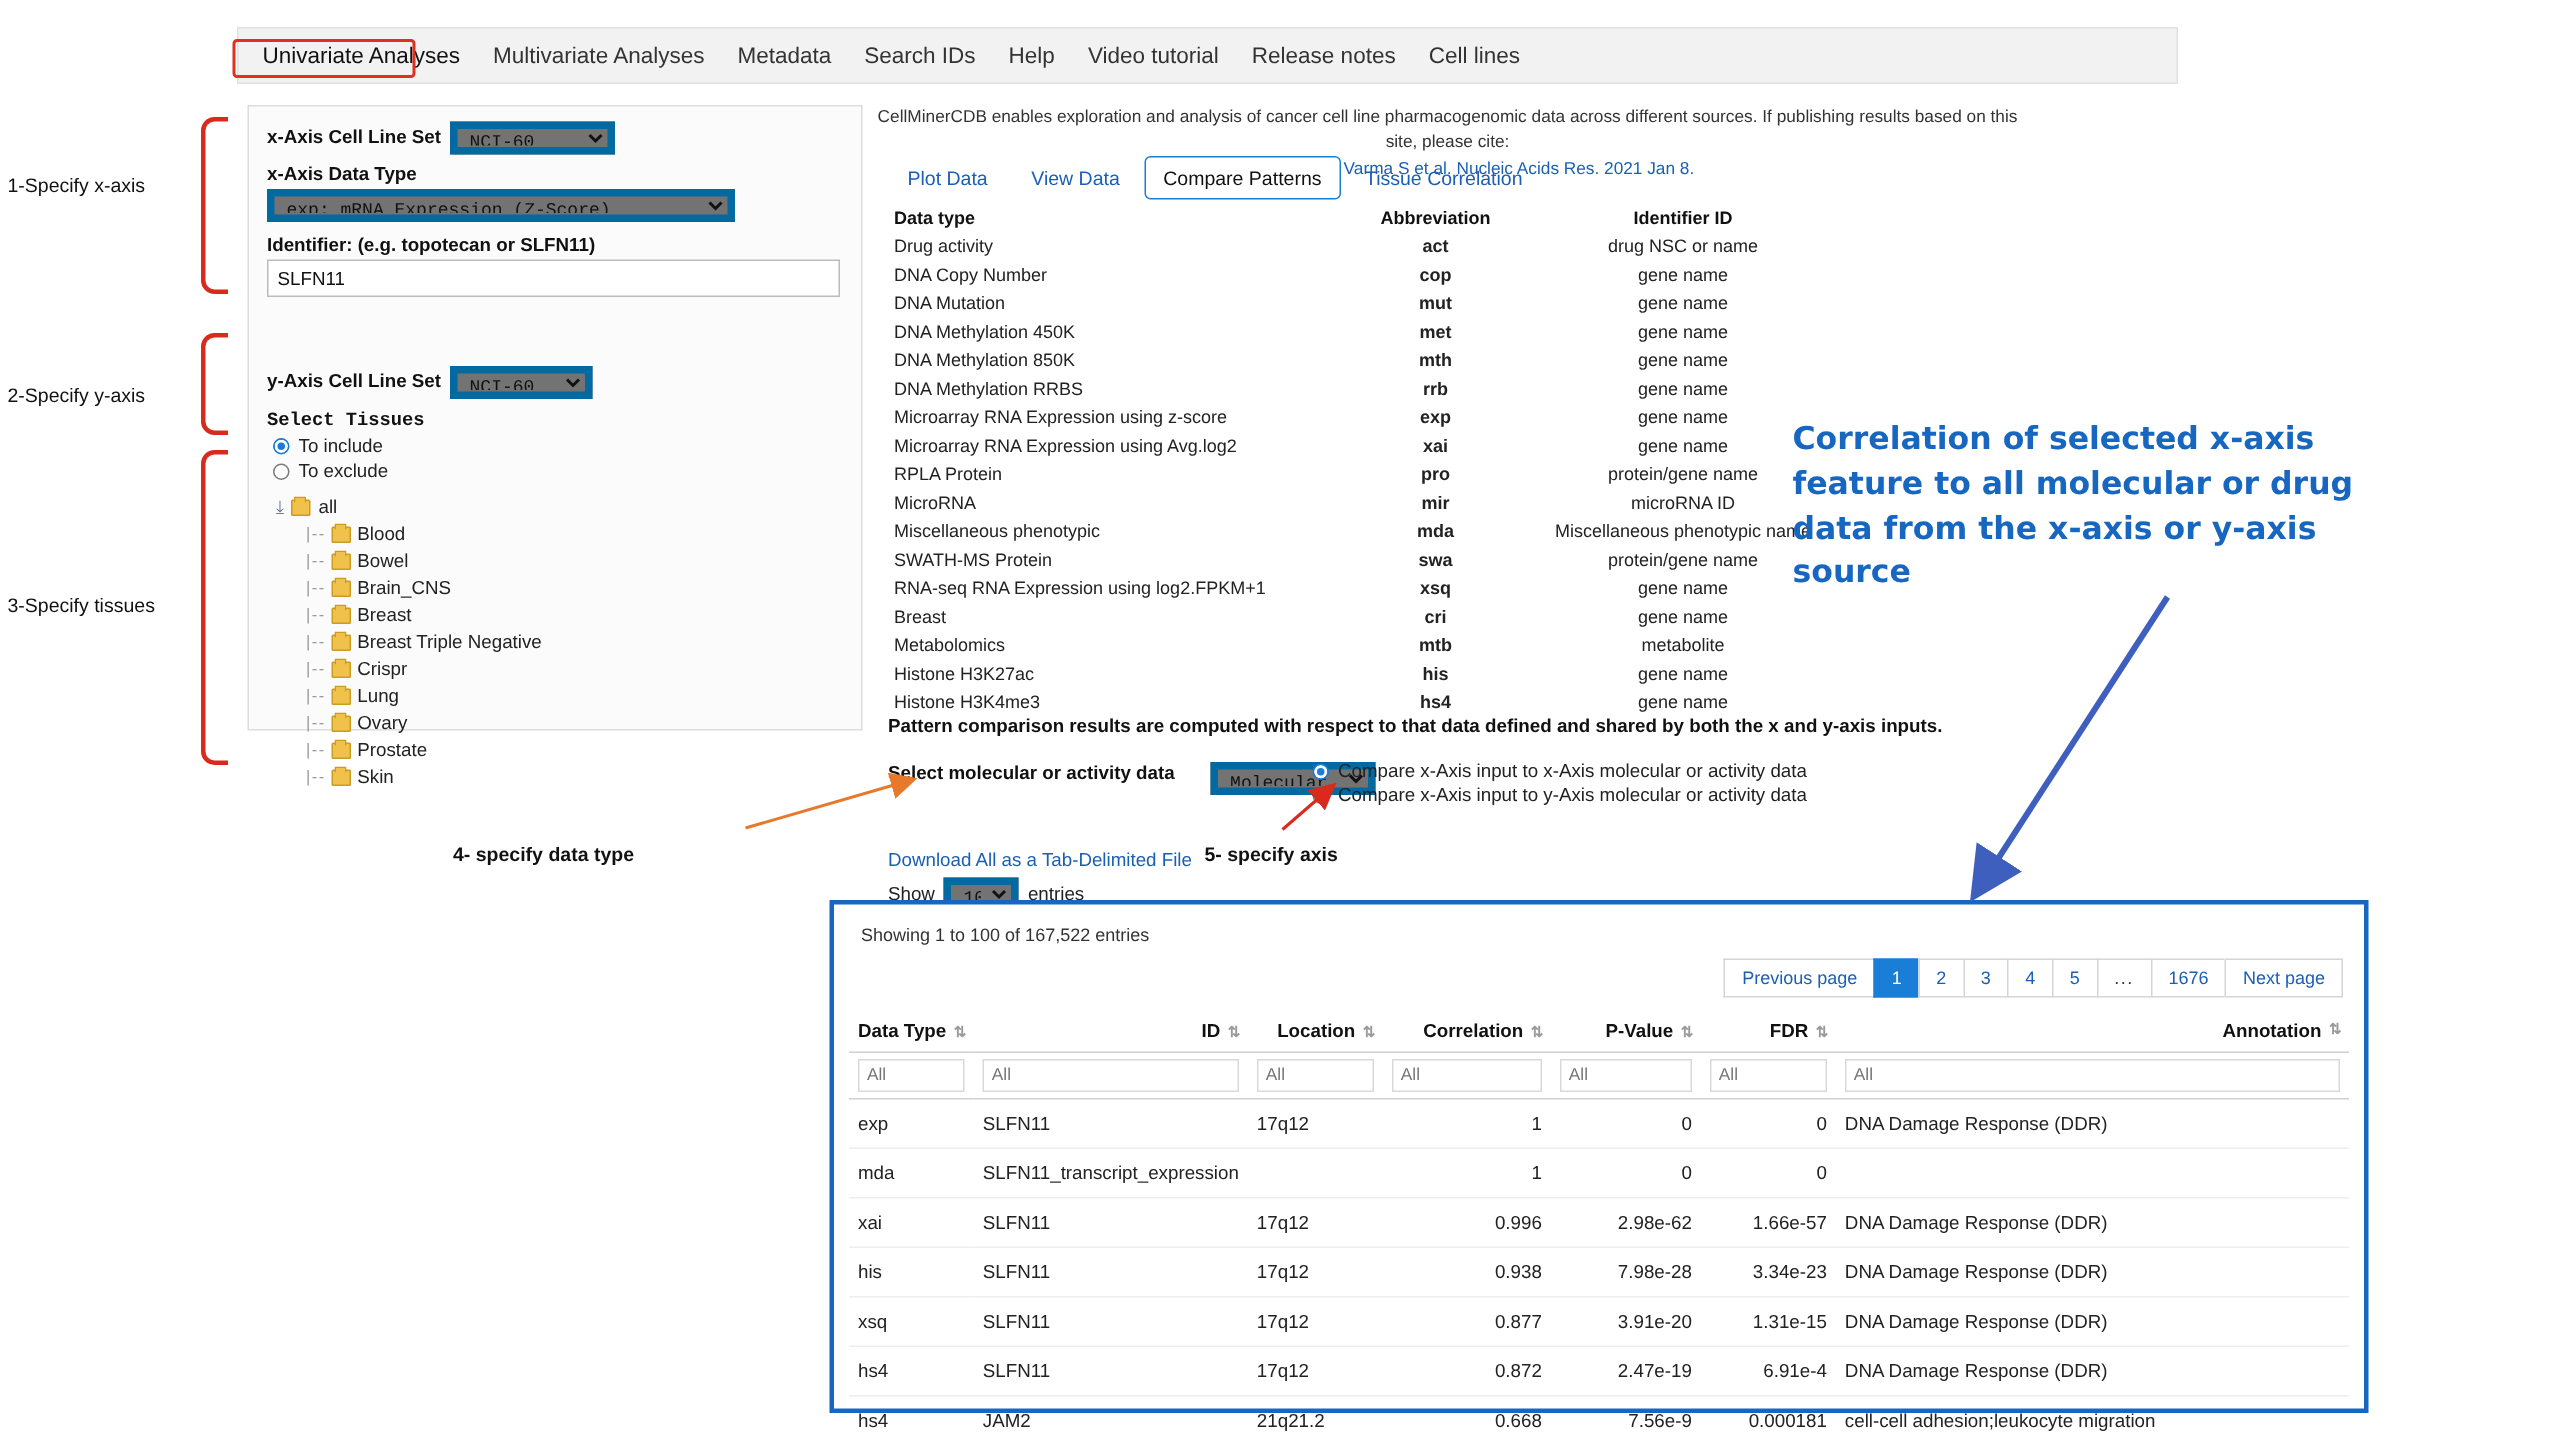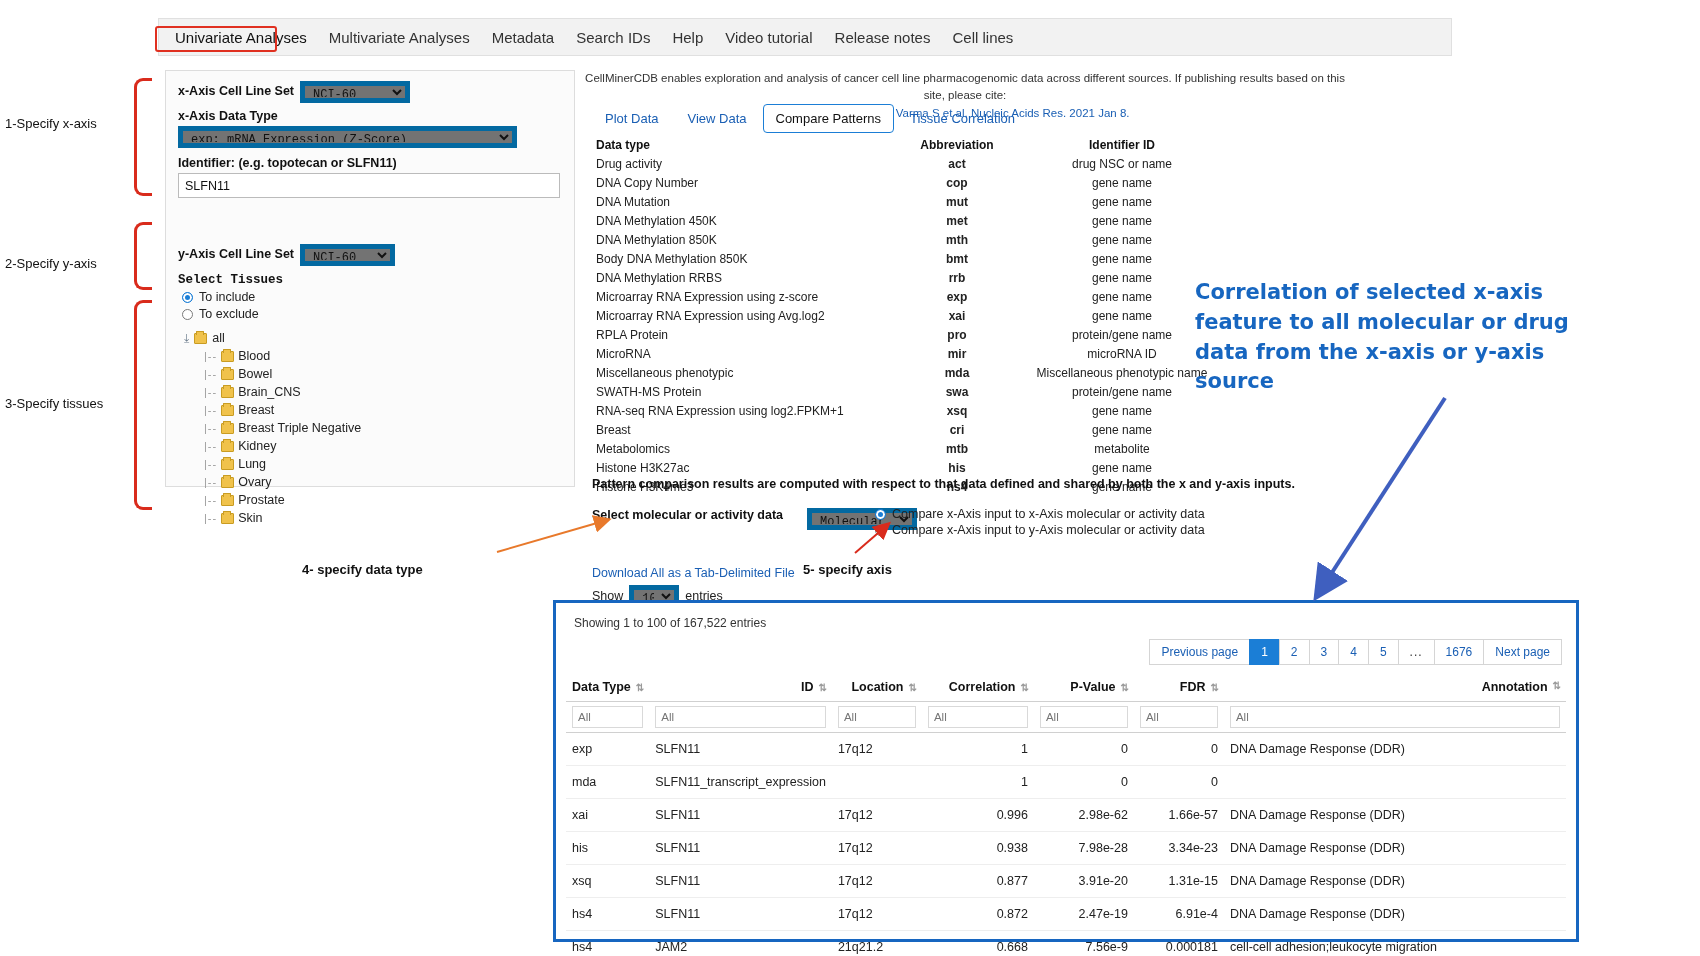--- a/index.html
+++ b/index.html
@@ -37,21 +37,21 @@
     padding:10px 12px;
   }
   .lbl { font-weight:bold; font-size:12.5px; color:#111; margin:0 0 3px 0; }
   .row { display:flex; align-items:center; gap:6px; margin-bottom:2px; }
   select.sel {
     font-family:Liberation Mono, monospace; font-size:12px;
     height:22px; border:5px solid #0369a1; background:#737373; color:#111;
     padding:1px 4px;
   }
   #xcell-sel { width:110px; }
-  #xdata-sel { width:339px; margin-bottom:8px; }
+  #xdata-sel { width:312px; margin-bottom:8px; }
   #ycell-sel { width:95px; }
   input.txtin {
     width:382px; height:25px; border:1px solid #bbb; background:#fff;
     font-family:"Liberation Sans", sans-serif; font-size:12.5px; padding:2px 6px;
     color:#111;
   }
   .spacer-40 { height:46px; }
   .radio-row { display:flex; align-items:center; gap:6px; margin:3px 0 0 4px; font-size:12.5px; }
   .radio {
     width:11px; height:11px; border-radius:50%;
@@ -259,21 +259,21 @@
       <span>Breast</span>
     </div>
     <div class="tree-child">
       <span class="dots">|--</span>
       <span class="folder"></span>
       <span>Breast Triple Negative</span>
     </div>
     <div class="tree-child">
       <span class="dots">|--</span>
       <span class="folder"></span>
-      <span>Kidney</span>
+      <span>Crispr</span>
     </div>
     <div class="tree-child">
       <span class="dots">|--</span>
       <span class="folder"></span>
       <span>Lung</span>
     </div>
     <div class="tree-child">
       <span class="dots">|--</span>
       <span class="folder"></span>
       <span>Ovary</span>
@@ -338,25 +338,20 @@
         <td class="idid">gene name</td>
       </tr>
     <tr>
         <td>DNA Methylation 450K</td>
         <td class="abbr">met</td>
         <td class="idid">gene name</td>
       </tr>
     <tr>
         <td>DNA Methylation 850K</td>
         <td class="abbr">mth</td>
-        <td class="idid">gene name</td>
-      </tr>
-    <tr>
-        <td>Body DNA Methylation 850K</td>
-        <td class="abbr">bmt</td>
         <td class="idid">gene name</td>
       </tr>
     <tr>
         <td>DNA Methylation RRBS</td>
         <td class="abbr">rrb</td>
         <td class="idid">gene name</td>
       </tr>
     <tr>
         <td>Microarray RNA Expression using z-score</td>
         <td class="abbr">exp</td>

